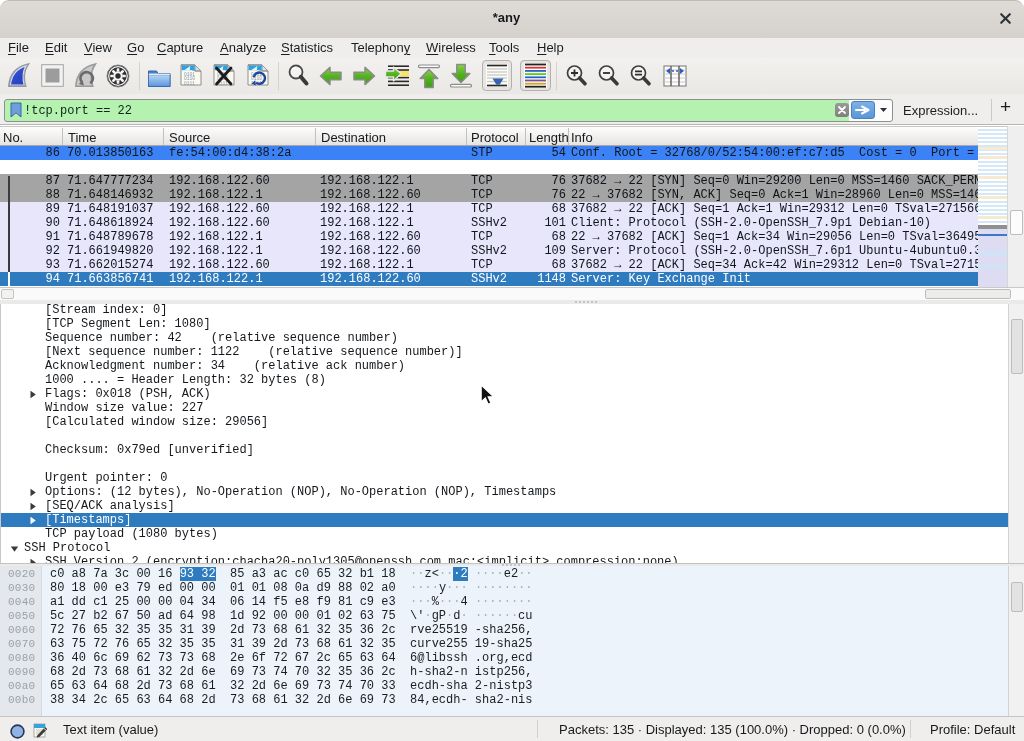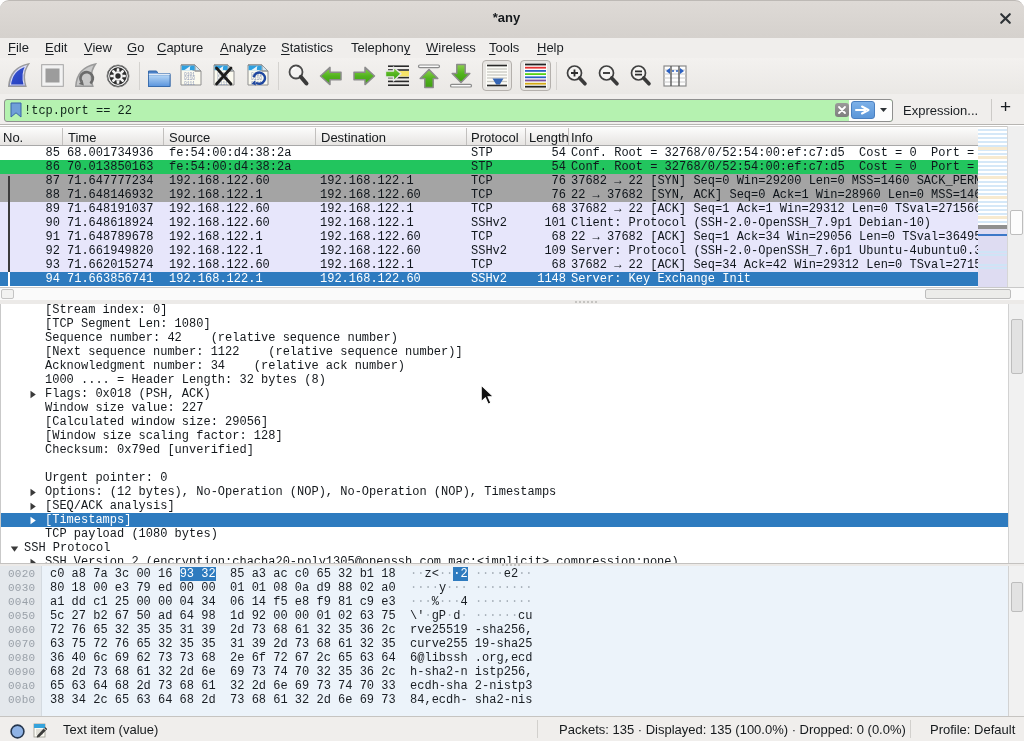--- a/index.html
+++ b/index.html
@@ -338,21 +338,21 @@
     <div class="hsep" style="left:62px"></div>
     <div class="hsep" style="left:163px"></div>
     <div class="hsep" style="left:315px"></div>
     <div class="hsep" style="left:466px"></div>
     <div class="hsep" style="left:525px"></div>
     <div class="hsep" style="left:568px"></div>
   </div>
 
   <div class="abs mono" id="plrows">
     <div class="prow" style="top:0px;background:#ffffff;color:#10161c"><span class="c-no">85</span><span class="c-time">68.001734936</span><span class="c-src">fe:54:00:d4:38:2a</span><span class="c-dst"></span><span class="c-pro">STP</span><span class="c-len">54</span><span class="c-inf">Conf. Root = 32768/0/52:54:00:ef:c7:d5  Cost = 0  Port = 0x8001</span></div>
-    <div class="prow" style="top:14px;background:#22c55e;color:#10161c"><span class="c-no">86</span><span class="c-time">70.013850163</span><span class="c-src">fe:54:00:d4:38:2a</span><span class="c-dst"></span><span class="c-pro">STP</span><span class="c-len">54</span><span class="c-inf">Conf. Root = 32768/0/52:54:00:ef:c7:d5  Cost = 0  Port = 0x8001</span></div>
+    <div class="prow" style="top:0;background:#3b82f6;color:#10161c"><span class="c-no">86</span><span class="c-time">70.013850163</span><span class="c-src">fe:54:00:d4:38:2a</span><span class="c-dst"></span><span class="c-pro">STP</span><span class="c-len">54</span><span class="c-inf">Conf. Root = 32768/0/52:54:00:ef:c7:d5  Cost = 0  Port = 0x8001</span></div>
     <div class="prow" style="top:28px;background:#a4a4a4;color:#0e141a"><span class="c-no">87</span><span class="c-time">71.647777234</span><span class="c-src">192.168.122.60</span><span class="c-dst">192.168.122.1</span><span class="c-pro">TCP</span><span class="c-len">76</span><span class="c-inf">37682 → 22 [SYN] Seq=0 Win=29200 Len=0 MSS=1460 SACK_PERM=1 TSval=271</span></div>
     <div class="prow" style="top:42px;background:#a4a4a4;color:#0e141a"><span class="c-no">88</span><span class="c-time">71.648146932</span><span class="c-src">192.168.122.1</span><span class="c-dst">192.168.122.60</span><span class="c-pro">TCP</span><span class="c-len">76</span><span class="c-inf">22 → 37682 [SYN, ACK] Seq=0 Ack=1 Win=28960 Len=0 MSS=1460 SACK_PE</span></div>
     <div class="prow" style="top:56px;background:#e7e6fb;color:#10161c"><span class="c-no">89</span><span class="c-time">71.648191037</span><span class="c-src">192.168.122.60</span><span class="c-dst">192.168.122.1</span><span class="c-pro">TCP</span><span class="c-len">68</span><span class="c-inf">37682 → 22 [ACK] Seq=1 Ack=1 Win=29312 Len=0 TSval=2715660 TSecr=36</span></div>
     <div class="prow" style="top:70px;background:#e7e6fb;color:#10161c"><span class="c-no">90</span><span class="c-time">71.648618924</span><span class="c-src">192.168.122.60</span><span class="c-dst">192.168.122.1</span><span class="c-pro">SSHv2</span><span class="c-len">101</span><span class="c-inf">Client: Protocol (SSH-2.0-OpenSSH_7.9p1 Debian-10)</span></div>
     <div class="prow" style="top:84px;background:#e7e6fb;color:#10161c"><span class="c-no">91</span><span class="c-time">71.648789678</span><span class="c-src">192.168.122.1</span><span class="c-dst">192.168.122.60</span><span class="c-pro">TCP</span><span class="c-len">68</span><span class="c-inf">22 → 37682 [ACK] Seq=1 Ack=34 Win=29056 Len=0 TSval=36495832 TSecr</span></div>
     <div class="prow" style="top:98px;background:#e7e6fb;color:#10161c"><span class="c-no">92</span><span class="c-time">71.661949820</span><span class="c-src">192.168.122.1</span><span class="c-dst">192.168.122.60</span><span class="c-pro">SSHv2</span><span class="c-len">109</span><span class="c-inf">Server: Protocol (SSH-2.0-OpenSSH_7.6p1 Ubuntu-4ubuntu0.3)</span></div>
     <div class="prow" style="top:112px;background:#e7e6fb;color:#10161c"><span class="c-no">93</span><span class="c-time">71.662015274</span><span class="c-src">192.168.122.60</span><span class="c-dst">192.168.122.1</span><span class="c-pro">TCP</span><span class="c-len">68</span><span class="c-inf">37682 → 22 [ACK] Seq=34 Ack=42 Win=29312 Len=0 TSval=2715674 TSec</span></div>
     <div class="prow" style="top:126px;background:#2e7bbf;color:#ffffff"><span class="c-no">94</span><span class="c-time">71.663856741</span><span class="c-src">192.168.122.1</span><span class="c-dst">192.168.122.60</span><span class="c-pro">SSHv2</span><span class="c-len">1148</span><span class="c-inf">Server: Key Exchange Init</span></div>
     <div class="abs" style="left:8px;top:30px;width:2px;height:96px;background:#3c3c3c;"></div>
     <div class="abs" style="left:8px;top:126px;width:2px;height:14px;background:#ffffff;"></div>
@@ -407,21 +407,20 @@
     <div class="dline" style="top:27px;left:44px;width:965px;color:#14181c">Sequence number: 42    (relative sequence number)</div>
     <div class="dline" style="top:41px;left:44px;width:965px;color:#14181c">[Next sequence number: 1122    (relative sequence number)]</div>
     <div class="dline" style="top:55px;left:44px;width:965px;color:#14181c">Acknowledgment number: 34    (relative ack number)</div>
     <div class="dline" style="top:69px;left:44px;width:965px;color:#14181c">1000 .... = Header Length: 32 bytes (8)</div>
     <div class="dline" style="top:83px;left:44px;width:965px;color:#14181c">Flags: 0x018 (PSH, ACK)</div>
     <svg class="abs" style="left:28px;top:86px" width="8" height="9" viewBox="0 0 8 9">
         <path d="M1.5 0.8 L6.8 4.5 L1.5 8.2 z" fill="#3a3a3a"></path>
       </svg>
     <div class="dline" style="top:97px;left:44px;width:965px;color:#14181c">Window size value: 227</div>
     <div class="dline" style="top:111px;left:44px;width:965px;color:#14181c">[Calculated window size: 29056]</div>
-    <div class="dline" style="top:125px;left:44px;width:965px;color:#14181c">[Window size scaling factor: 128]</div>
     <div class="dline" style="top:139px;left:44px;width:965px;color:#14181c">Checksum: 0x79ed [unverified]</div>
     <div class="dline" style="top:167px;left:44px;width:965px;color:#14181c">Urgent pointer: 0</div>
     <div class="dline" style="top:181px;left:44px;width:965px;color:#14181c">Options: (12 bytes), No-Operation (NOP), No-Operation (NOP), Timestamps</div>
     <svg class="abs" style="left:28px;top:184px" width="8" height="9" viewBox="0 0 8 9">
         <path d="M1.5 0.8 L6.8 4.5 L1.5 8.2 z" fill="#3a3a3a"></path>
       </svg>
     <div class="dline" style="top:195px;left:44px;width:965px;color:#14181c">[SEQ/ACK analysis]</div>
     <svg class="abs" style="left:28px;top:198px" width="8" height="9" viewBox="0 0 8 9">
         <path d="M1.5 0.8 L6.8 4.5 L1.5 8.2 z" fill="#3a3a3a"></path>
       </svg>

